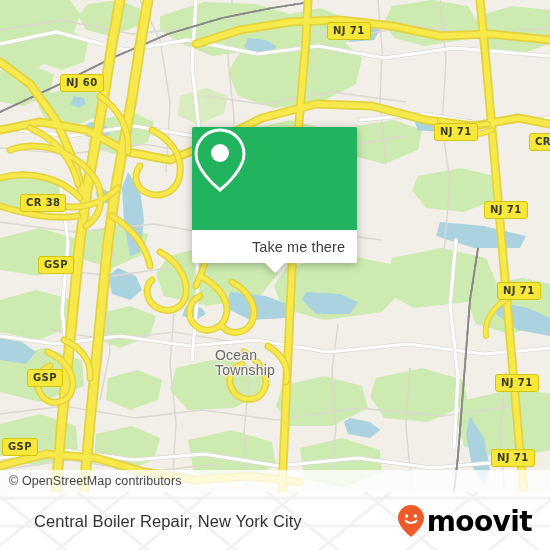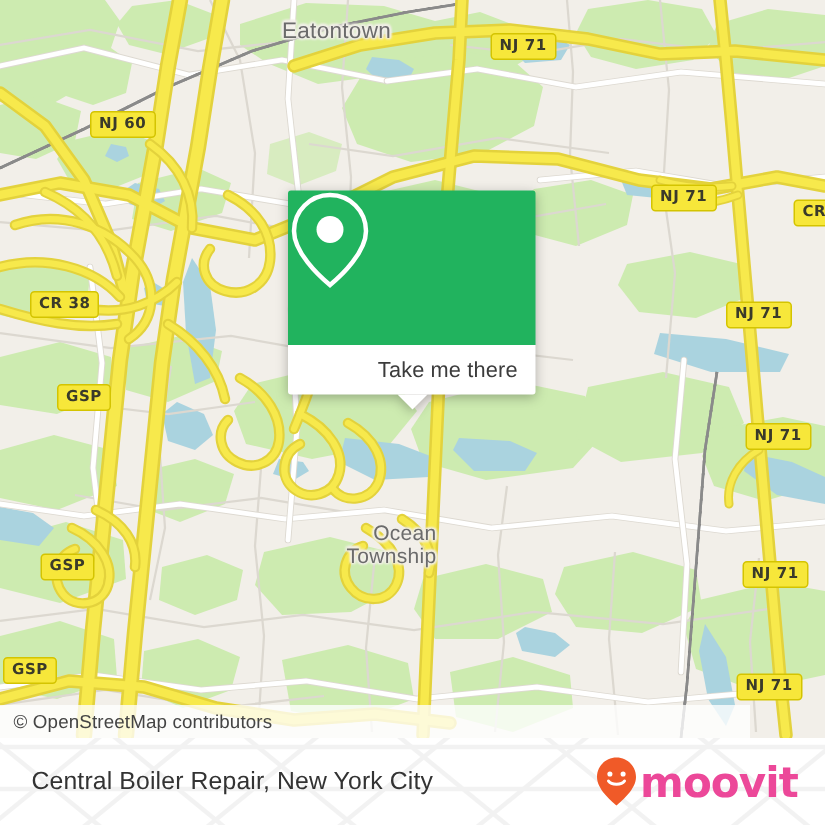--- a/index.html
+++ b/index.html
@@ -11,55 +11,55 @@
   
   #map{position:absolute;left:0;top:0;width:550px;height:492px;
        background:#f2efe9;overflow:hidden;}
   #map svg{position:absolute;left:0;top:0;}
 
   
   .place-label{position:absolute;color:#6b6b6b;font-weight:400;
      text-shadow:1px 0 1.6px #f2efe9,-1px 0 1.6px #f2efe9,0 1px 1.6px #f2efe9,0 -1px 1.6px #f2efe9,
                  1px 1px 1.6px #f2efe9,-1px -1px 1.6px #f2efe9,1px -1px 1.6px #f2efe9,-1px 1px 1.6px #f2efe9;
      white-space:nowrap;letter-spacing:.2px;pointer-events:none;}
-  .place-label.two-line{line-height:1.05;text-align:right;white-space:normal;}
+  .place-label.two-line{line-height:1.05;text-align:left;white-space:normal;}
 
   
   .shield{position:absolute;background:#f7e73a;border:1.6px solid #d4c400;
      border-radius:3px;color:#3a3a2a;font-size:10px;font-weight:700;
      padding:1px 5px 2px;letter-spacing:.4px;line-height:13px;
      font-family:"DejaVu Sans",sans-serif;white-space:nowrap;}
 
   
   #callout{position:absolute;left:192px;top:127px;width:165px;
      filter:drop-shadow(0 2px 4px rgba(0,0,0,.28));}
   #callout .head{height:103px;background:#21b35e;border-radius:2px 2px 0 0;
      display:flex;align-items:center;justify-content:center;}
   #callout .foot{height:33px;background:#fff;border-radius:0 0 2px 2px;
      display:flex;align-items:center;justify-content:center;}
   #callout .foot span{color:#3c3c3c;font-size:14.5px;letter-spacing:.1px;margin-left:48px;}
   #callout .tip{position:absolute;left:50%;top:136px;margin-left:-10px;
      width:0;height:0;border-left:10px solid transparent;border-right:10px solid transparent;
      border-top:10px solid #fff;}
 
   
-  #attrib{position:absolute;left:0;top:470px;width:500px;height:22px;
+  #attrib{position:absolute;left:0;top:470px;width:550px;height:22px;
      background:rgba(255,255,255,.78);display:flex;align-items:center;}
   #attrib span{font-size:12.5px;color:#444;padding-left:9px;letter-spacing:.1px;}
 
   
   #footer{position:absolute;left:0;top:492px;width:550px;height:58px;
      background:#fff;overflow:hidden;}
   #footer .wm{position:absolute;left:0;top:0;width:550px;height:58px;opacity:.55;}
   #footer .inner{position:absolute;left:0;top:0;width:550px;height:58px;
      display:flex;align-items:center;justify-content:space-between;
-     padding:0 18px 0 21px;box-sizing:border-box;}
+     padding:0 18px 0 34px;box-sizing:border-box;}
   #footer .title{font-size:16.5px;color:#333;letter-spacing:.1px;z-index:2;}
   #brand{display:flex;align-items:center;gap:2px;z-index:2;}
-  #brand .word{font-size:28px;color:#ec4899;font-weight:700;letter-spacing:-.6px;
+  #brand .word{font-size:28px;color:#000000;font-weight:700;letter-spacing:-.6px;
      font-family:"DejaVu Sans",sans-serif;}
 </style>
 </head>
 <body>
 
 <div id="page">
 
   <div id="map">
     <svg width="550" height="492" viewBox="0 0 550 492">
       <defs>
@@ -254,21 +254,20 @@
         <path d="M492 130 C 476 136, 458 138, 442 134"></path>
         <path d="M506 300 C 492 308, 484 322, 486 336"></path>
       </g>
       <g class="mw" stroke-width="3.6">
         <path d="M488 124 C 470 126, 454 124, 440 120"></path>
         <path d="M492 130 C 476 136, 458 138, 442 134"></path>
         <path d="M506 300 C 492 308, 484 322, 486 336"></path>
       </g>
     </svg>
 
-    <div class="place-label" style="left:188px;top:12px;font-size:15px;">Eatontown</div>
     <div class="place-label two-line" style="left:215px;top:348px;font-size:14px;width:76px;">Ocean Township</div>
 
     <div class="shield" style="left:60px;top:74px;">NJ 60</div>
     <div class="shield" style="left:327px;top:22px;">NJ 71</div>
     <div class="shield" style="left:434px;top:123px;">NJ 71</div>
     <div class="shield" style="left:529px;top:133px;">CR</div>
     <div class="shield" style="left:20px;top:178px;margin-top:16px;">CR 38</div>
     <div class="shield" style="left:484px;top:201px;">NJ 71</div>
     <div class="shield" style="left:38px;top:256px;">GSP</div>
     <div class="shield" style="left:497px;top:282px;">NJ 71</div>

